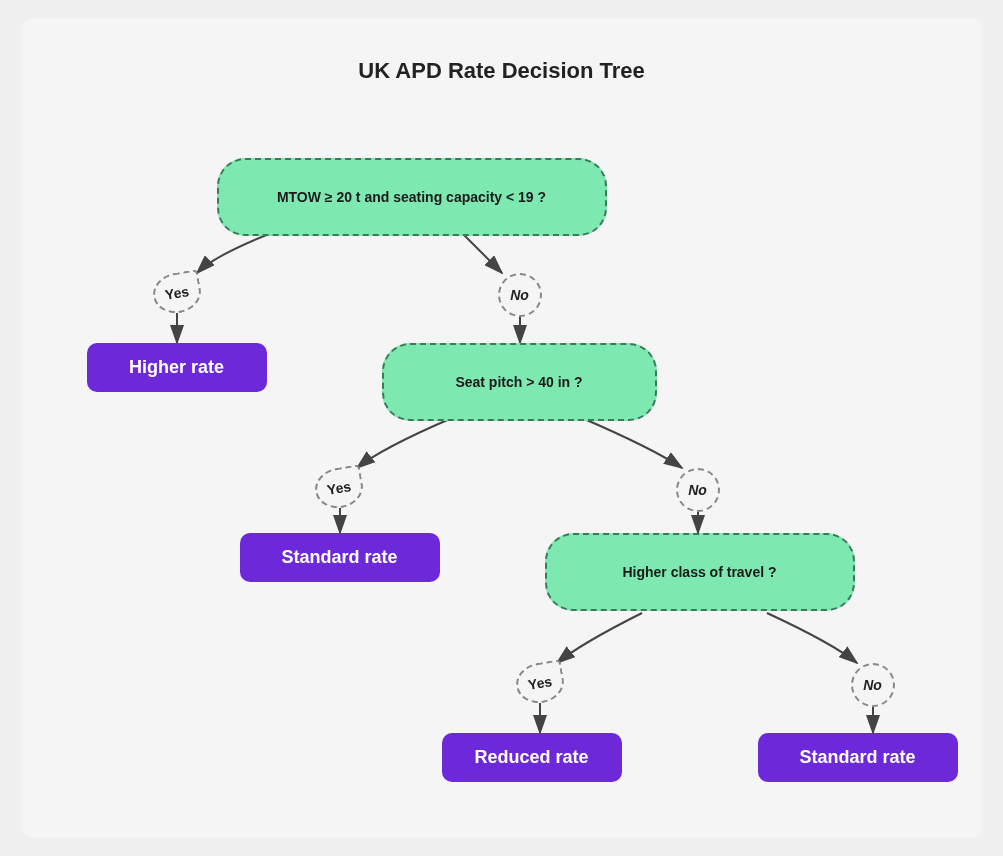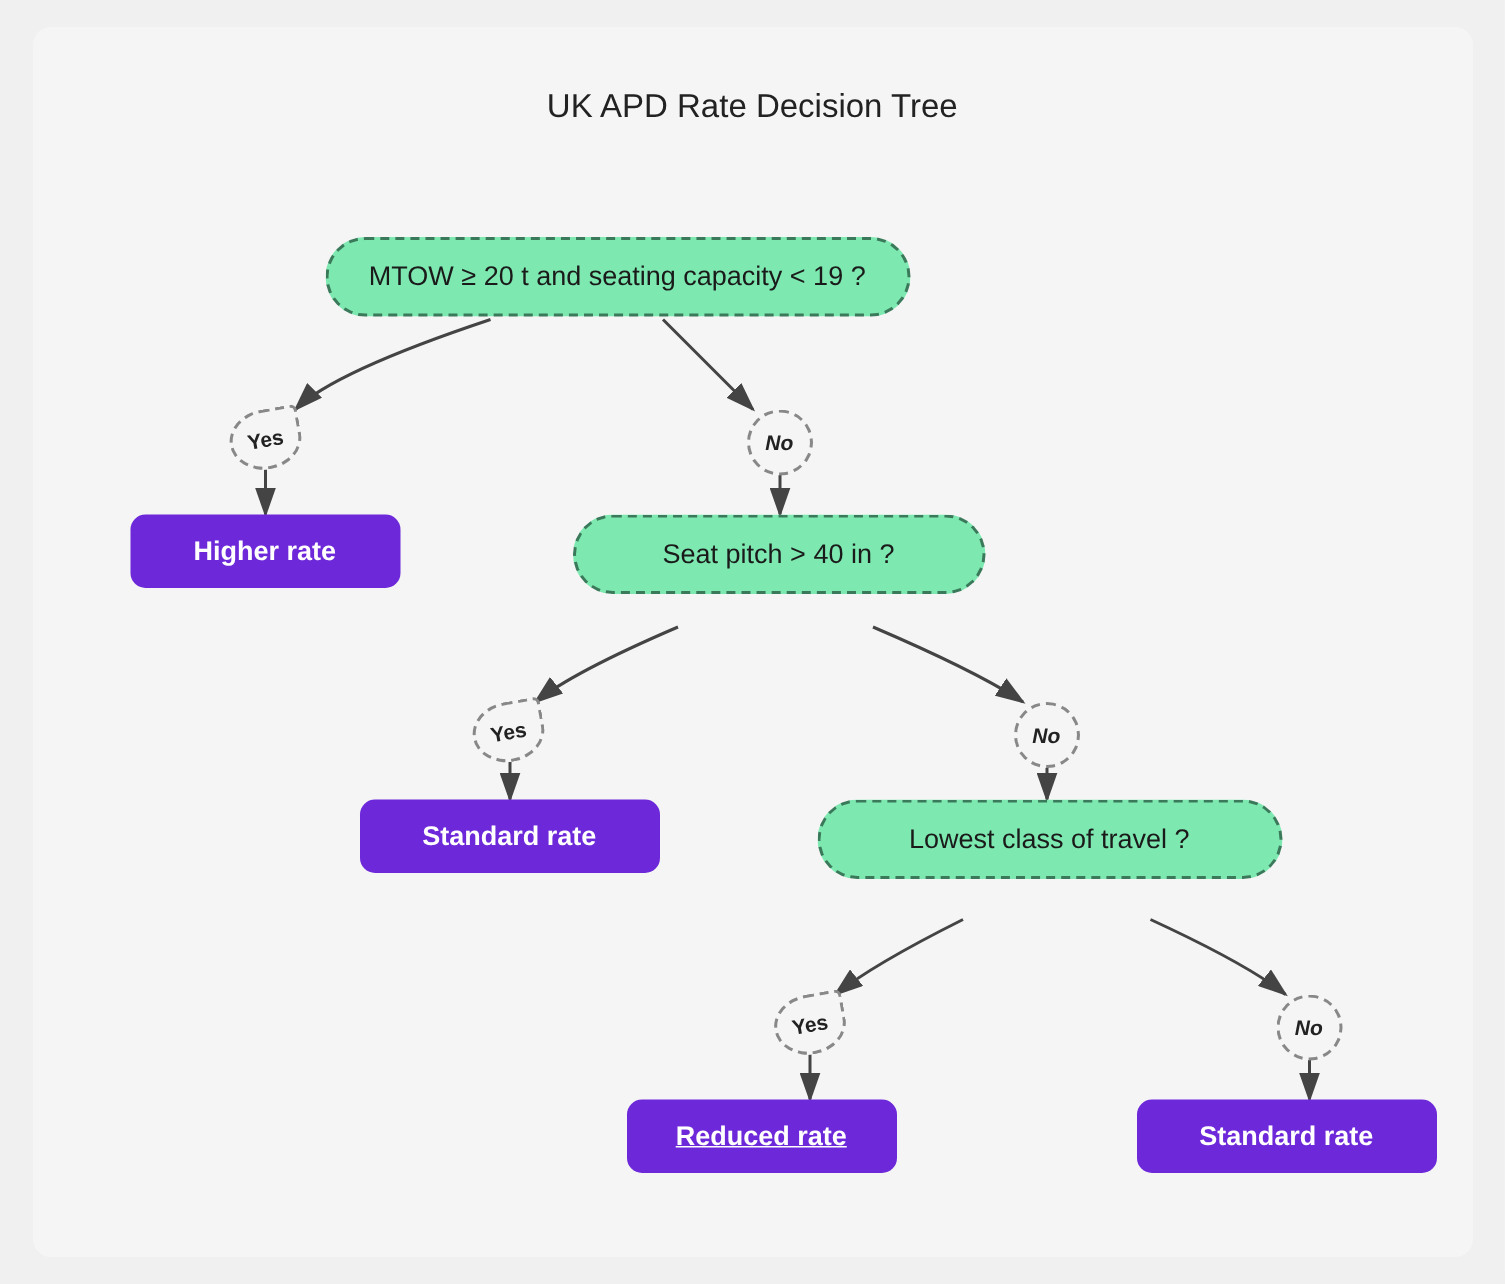--- a/index.html
+++ b/index.html
@@ -19,43 +19,43 @@
       border-radius: 12px;
       padding: 40px 20px;
       width: 960px;
       min-height: 820px;
       position: relative;
     }
 
     .title {
       text-align: center;
       font-size: 22px;
-      font-weight: normal;
+      font-weight: bold;
       font-family: Arial, sans-serif;
       margin-bottom: 36px;
       color: #222;
     }
 
     
     .arrows-svg {
       position: absolute;
       top: 0; left: 0;
       width: 100%;
       height: 100%;
       pointer-events: none;
     }
 
     
     .decision-node {
       background: #7de8b0;
       border: 2px dashed #3a7a5a;
       border-radius: 28px;
-      padding: 14px 26px;
-      font-size: 18px;
-      font-weight: normal;
+      padding: 29px 26px;
+      font-size: 14px;
+      font-weight: bold;
       color: #1a1a1a;
       text-align: center;
       position: absolute;
       white-space: nowrap;
     }
 
     
     .result-node {
       background: #6d28d9;
       border-radius: 10px;
@@ -145,23 +145,23 @@
   <div class="result-node" style="left: 65px; top: 325px; width: 180px;">Higher rate</div>
 
   <div class="decision-node" style="left: 360px; top: 325px; width: 275px;">Seat pitch &gt; 40 in ?</div>
 
   <div class="badge badge-yes" style="left: 293px; top: 450px;">Yes</div>
 
   <div class="badge badge-no" style="left: 654px; top: 450px;">No</div>
 
   <div class="result-node" style="left: 218px; top: 515px; width: 200px;">Standard rate</div>
 
-  <div class="decision-node" style="left: 523px; top: 515px; width: 310px;">Lowest class of travel ?</div>
+  <div class="decision-node" style="left: 523px; top: 515px; width: 310px;">Higher class of travel ?</div>
 
   <div class="badge badge-yes" style="left: 494px; top: 645px;">Yes</div>
 
   <div class="badge badge-no" style="left: 829px; top: 645px;">No</div>
 
-  <div class="result-node" style="left: 396px; top: 715px; width: 180px; text-decoration: underline;">Reduced rate</div>
+  <div class="result-node" style="left: 420px; top: 715px; width: 180px;">Reduced rate</div>
 
   <div class="result-node" style="left: 736px; top: 715px; width: 200px;">Standard rate</div>
 
 </div>
 
 </body></html>

